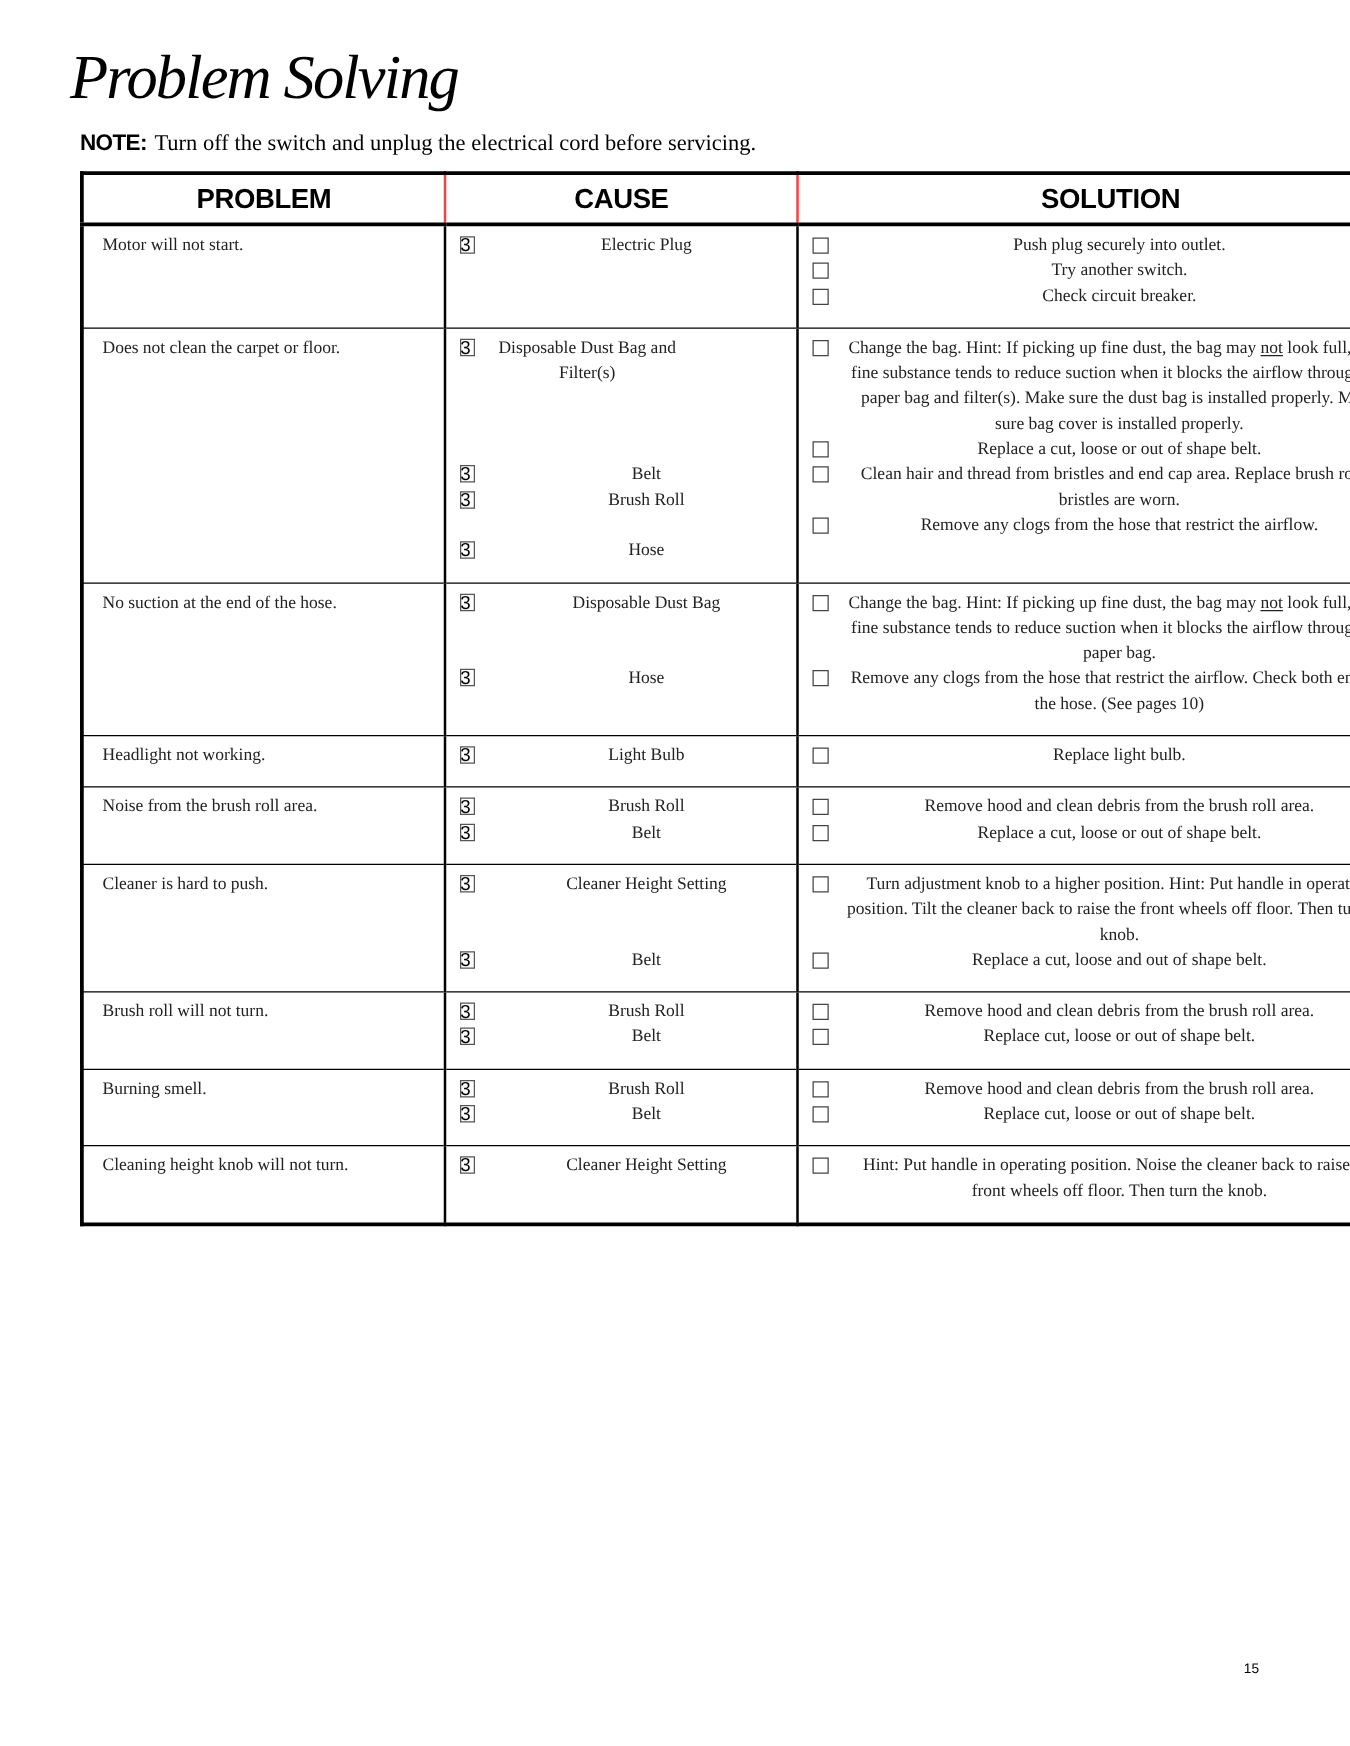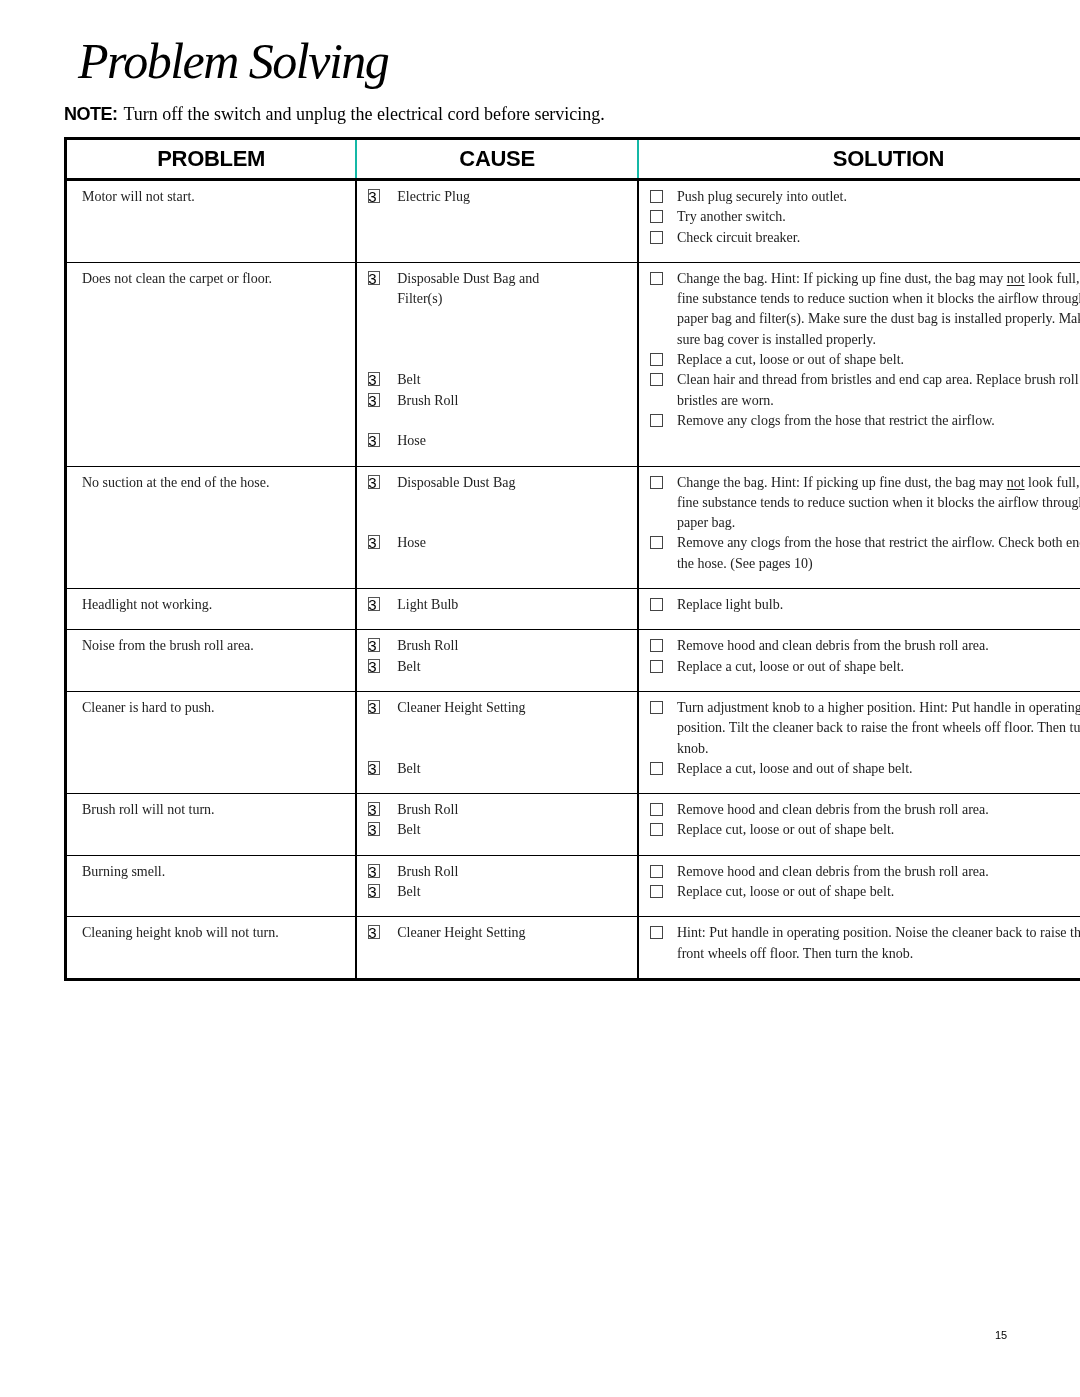--- a/index.html
+++ b/index.html
@@ -1,36 +1,36 @@
 <!DOCTYPE html>
 <html><head>
 <meta charset="utf-8">
 <style>
   html, body { margin: 0; padding: 0; background: #ffffff; }
   body { width: 1080px; height: 1397px; position: relative; overflow: hidden; color: #111; }
   .title {
-    position: absolute; left: 78px; top: 36px;
+    position: absolute; left: 56px; top: 36px;
     font-family: "Liberation Serif", serif; font-style: italic;
     font-size: 50px; letter-spacing: -1.5px; line-height: 1; color: #000;
   }
   .note {
     position: absolute; left: 64px; top: 104px;
     font-family: "Liberation Serif", serif; font-size: 18px; color: #000;
     white-space: nowrap;
   }
   .note .note-label { font-family: "Liberation Sans", sans-serif; font-weight: bold; letter-spacing: -0.5px; margin-right: 6px; }
   table.ps {
     position: absolute; left: 64px; top: 137px; width: 1077px;
     border-collapse: collapse; border: 3px solid #000;
     font-family: "Liberation Serif", serif; font-size: 14px; color: #222;
   }
   table.ps th {
     font-family: "Liberation Sans", sans-serif; font-weight: bold; font-size: 22px;
     color: #000; height: 38px; padding: 0; text-align: center;
-    border-left: 2px solid #14b8a6; border-bottom: 3px solid #000; letter-spacing: -0.3px;
+    border-left: 2px solid #ef4444; border-bottom: 3px solid #000; letter-spacing: -0.3px;
   }
   table.ps th:first-child { border-left: none; }
   table.ps td {
     vertical-align: top; padding: 6px 0 14px 0;
     border-left: 2px solid #000; border-top: 1.5px solid #000; line-height: 20.3px;
   }
   table.ps td:first-child { border-left: none; }
   table.ps tr:first-child td { border-top: none; }
   col.c1 { width: 258px; } col.c2 { width: 250px; } col.c3 { width: 445px; }
   .prob { padding-left: 15px !important; padding-right: 12px !important; }
@@ -40,21 +40,21 @@
   .ico3 {
     flex: 0 0 auto; width: 12px; height: 14px; border: 1px solid #555;
     margin-top: 2px; margin-right: 17px; position: relative; box-sizing: border-box;
     font-family: "Liberation Sans", sans-serif; font-size: 15px; line-height: 13px;
     color: #000; text-align: left; text-indent: -1px; overflow: visible;
   }
   .cbox {
     flex: 0 0 auto; width: 13px; height: 13px; border: 1px solid #444;
     margin-top: 3px; margin-right: 14px; box-sizing: border-box;
   }
-  .txt { flex: 1 1 auto; }
+  .txt { flex: 1 1 auto; text-align: center; }
   .gap { height: 20.3px; }
   .gap2 { height: 40.6px; }
   .gap3 { height: 60.9px; }
   .page-num {
     position: absolute; left: 995px; top: 1329px;
     font-family: "Liberation Sans", sans-serif; font-size: 11px; color: #000;
   }
   u { text-underline-offset: 2px; }
 </style>
 </head>

